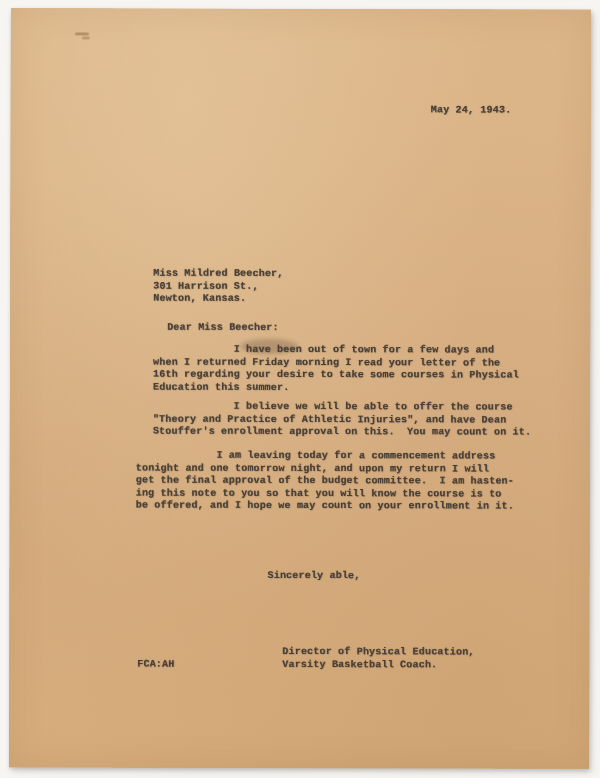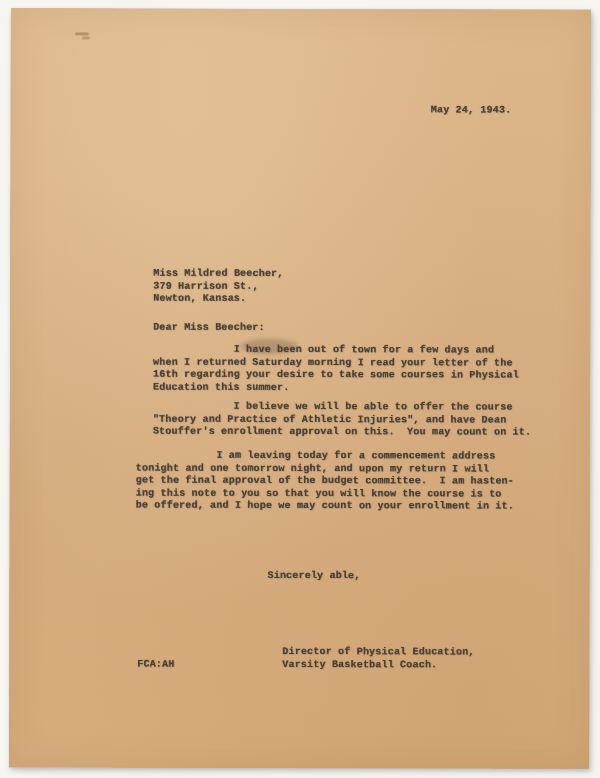--- a/index.html
+++ b/index.html
@@ -46,21 +46,21 @@
     font-weight: bold;
     color: #4a4037;
     white-space: pre;
     text-shadow:
       0 0 0.9px rgba(74,64,55,0.60),
       0.7px 0.5px 1px rgba(74,64,55,0.28);
     margin-top: 41px;
   }
   .date        { left: 420px; top: 54px; }
   .address     { left: 143px; top: 218px; }
-  .salutation  { left: 143px; top: 272px; }
+  .salutation  { left: 157px; top: 272px; }
   .para-1      { left: 143px; top: 294px; }
   .para-2      { left: 143px; top: 351px; }
   .para-3      { left: 126px; top: 400px; }
   .closing     { left: 258px; top: 520px; }
   .sig-titles  { left: 273px; top: 596px; }
   .initials    { left: 128px; top: 609px; }
 
   .word-smudge {
     position: absolute;
     left: 230px;
@@ -97,29 +97,29 @@
 <body>
 
 <div class="scan">
   <div class="paper">
 
     <div class="corner-smudge"></div>
 
     <div class="typed date">May 24, 1943.</div>
 
     <div class="typed address">Miss Mildred Beecher,
-379 Harrison St.,
+301 Harrison St.,
 Newton, Kansas.</div>
 
     <div class="typed salutation">Dear Miss Beecher:</div>
 
     <div class="word-smudge"></div>
 
     <div class="typed para-1">             I have been out of town for a few days and
-when I returned Saturday morning I read your letter of the
+when I returned Friday morning I read your letter of the
 16th regarding your desire to take some courses in Physical
 Education this summer.</div>
 
     <div class="typed para-2">             I believe we will be able to offer the course
 "Theory and Practice of Athletic Injuries", and have Dean
 Stouffer's enrollment approval on this.  You may count on it.</div>
 
     <div class="typed para-3">             I am leaving today for a commencement address
 tonight and one tomorrow night, and upon my return I will
 get the final approval of the budget committee.  I am hasten-

